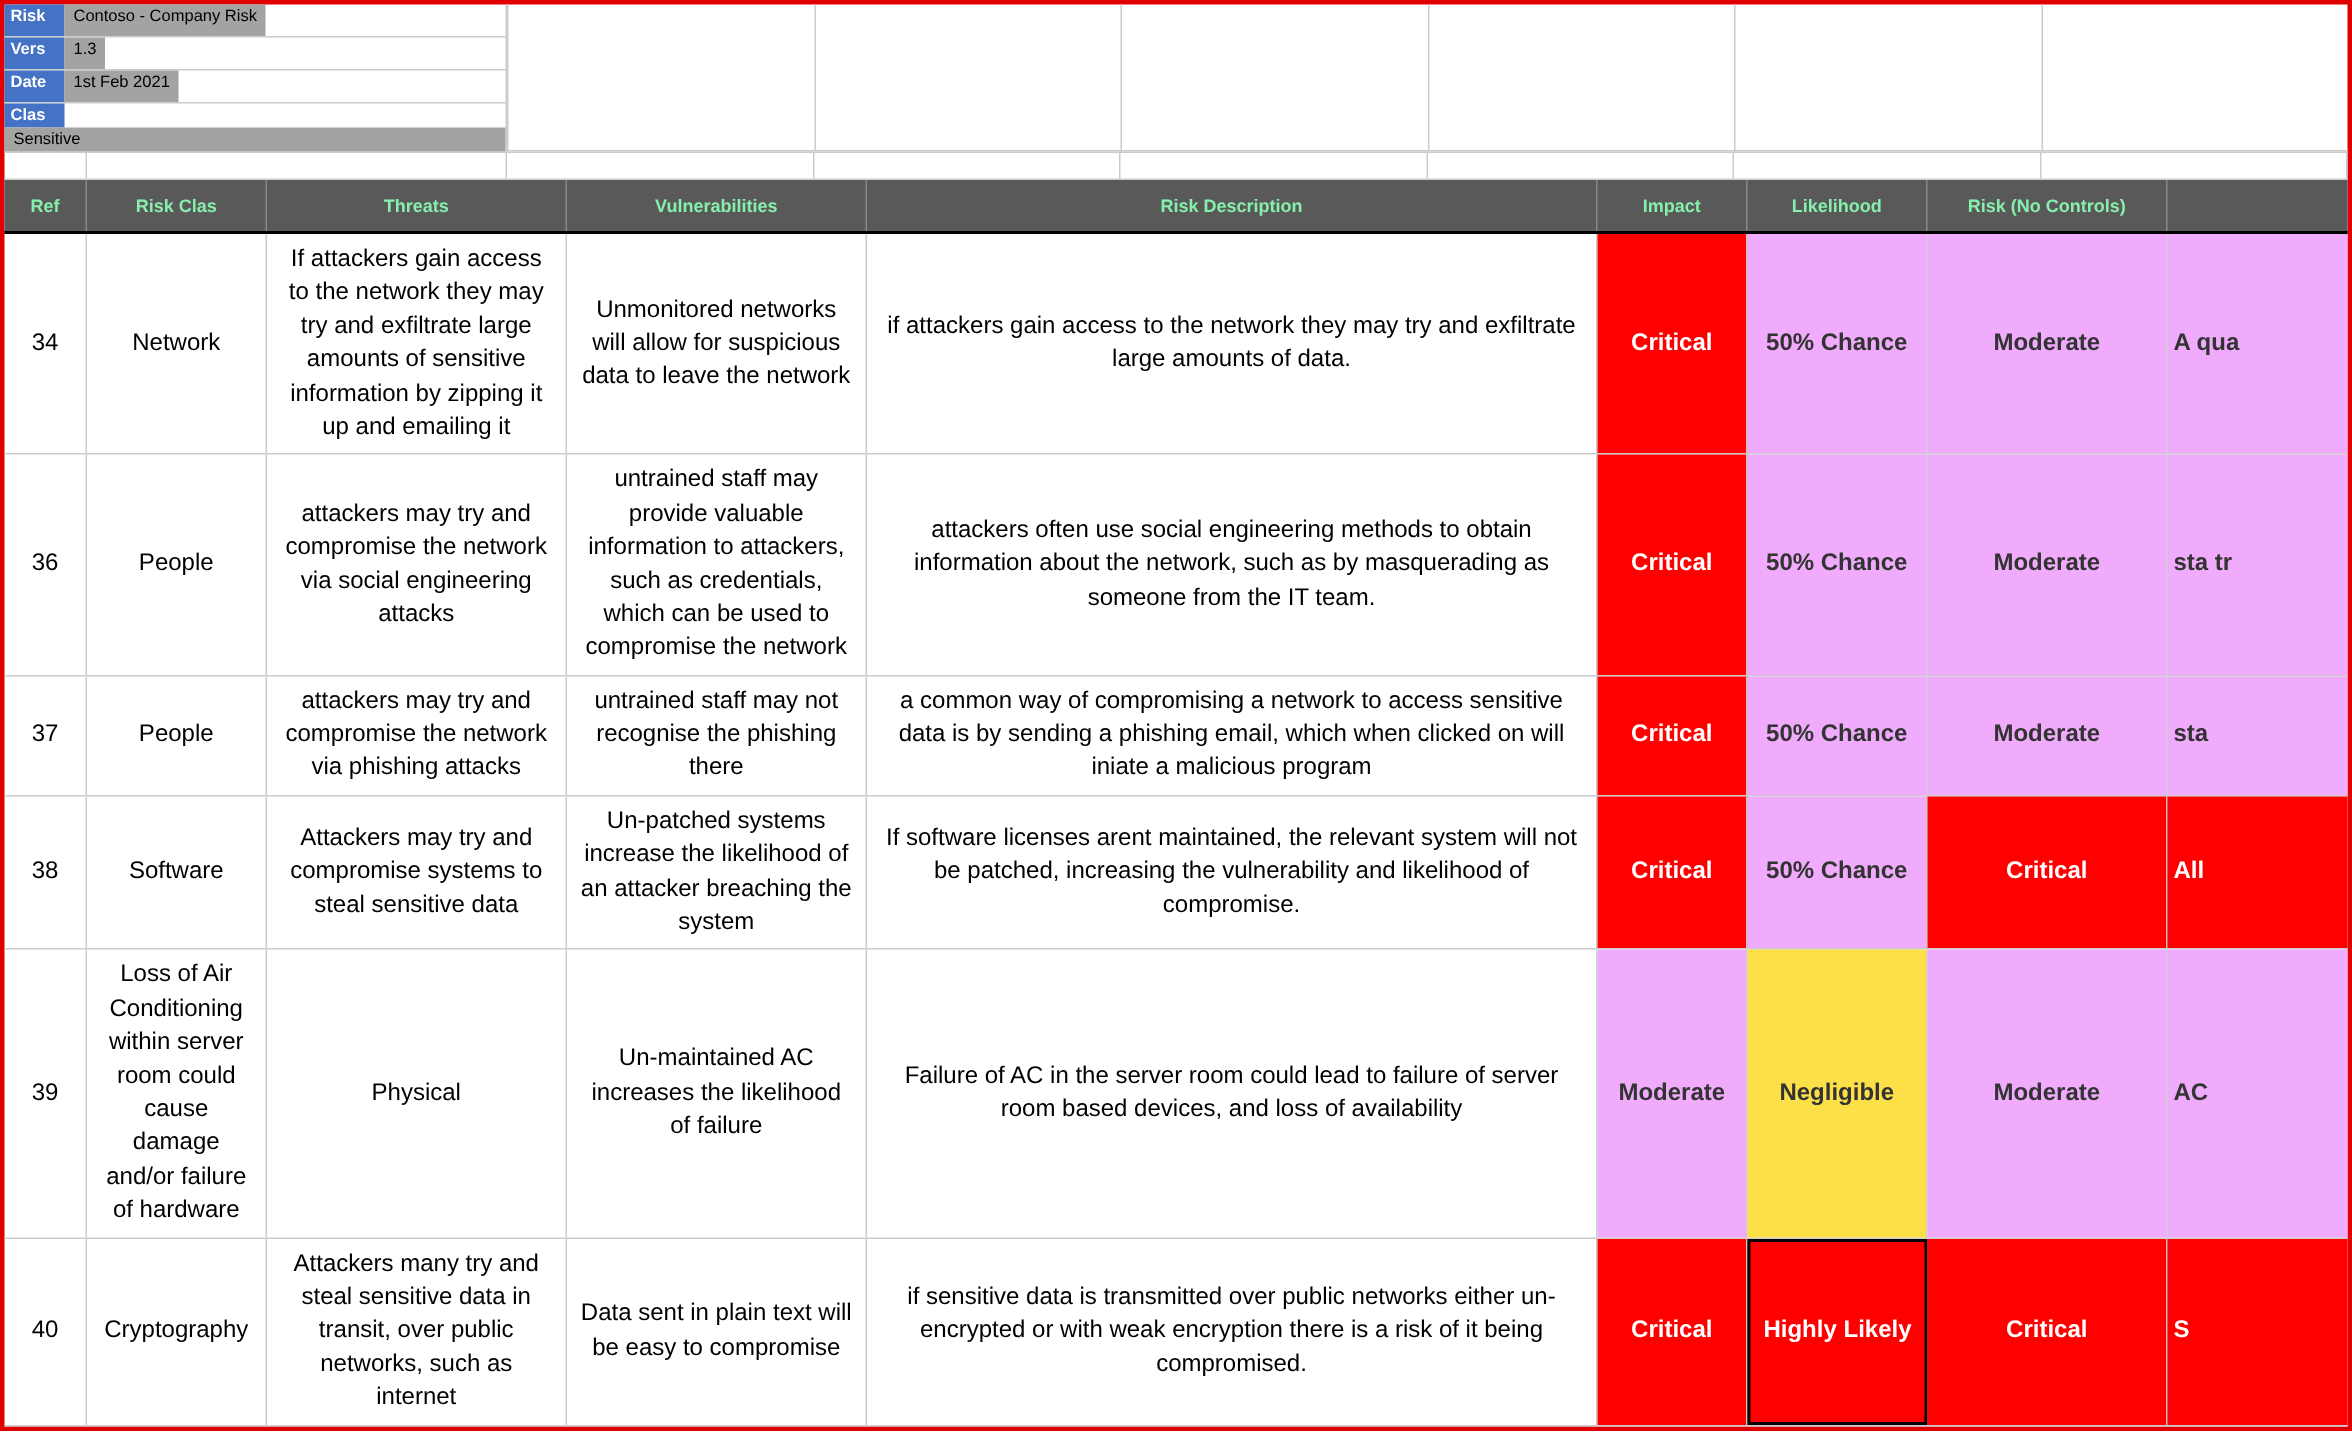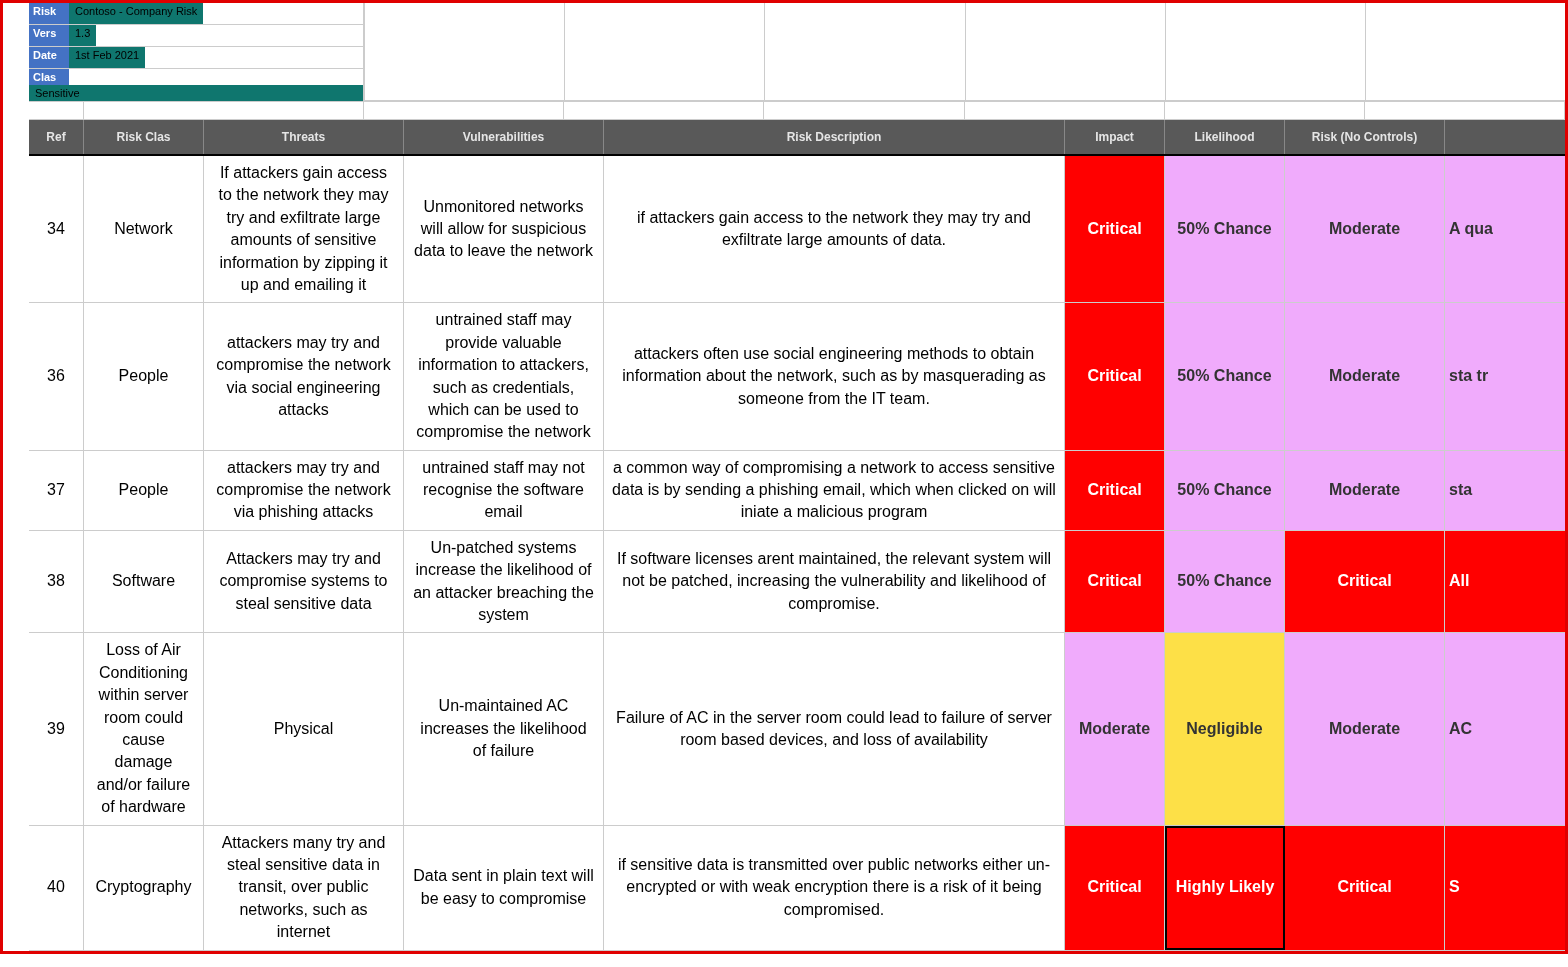--- a/index.html
+++ b/index.html
@@ -2,21 +2,20 @@
 <html><head>
   <meta charset="utf-8">
   <style>
     * { box-sizing: border-box; margin: 0; padding: 0; }
     body { font-family: Arial, sans-serif; font-size: 12px; background: #fff; }
     
     .outer-border {
       border: 3px solid #e00000;
       display: inline-block;
       width: 100%;
-      padding-left: 26px;
     }
     
     .header-section {
       display: grid;
       grid-template-columns: 55px 280px 1fr 1fr 1fr 1fr 1fr 1fr;
       border-bottom: 1px solid #ccc;
     }
     
     .header-meta {
       grid-column: 1 / 3;
@@ -35,21 +34,21 @@
       color: #fff;
       font-weight: bold;
       padding: 2px 4px;
       width: 40px;
       min-width: 40px;
       font-size: 11px;
     }
     
     .meta-value {
       padding: 2px 6px;
-      background: #0f766e;
+      background: #a3a3a3;
       font-size: 11px;
     }
     
     .header-empty-cells {
       grid-column: 3 / 9;
       display: grid;
       grid-template-columns: 1fr 1fr 1fr 1fr 1fr 1fr;
     }
     
     .header-empty-cell {
@@ -66,21 +65,21 @@
     }
     
     .spacer-cell {
       border-right: 1px solid #ccc;
     }
     
     .column-headers {
       display: grid;
       grid-template-columns: 55px 120px 200px 200px 1fr 100px 120px 160px 120px;
       background: #595959;
-      color: #e5e5e5;
+      color: #86efac;
       font-weight: bold;
       text-align: center;
       border-bottom: 2px solid #000;
     }
     
     .col-header {
       padding: 10px 6px;
       border-right: 1px solid #888;
       display: flex;
       align-items: center;
@@ -211,21 +210,21 @@
         <div class="data-cell bg-red text-white">Critical</div>
         <div class="data-cell bg-orange text-dark">50% Chance</div>
         <div class="data-cell bg-orange text-dark">Moderate</div>
         <div class="data-cell bg-orange text-dark last-cell-partial">sta
 tr</div>
       </div>
       <div class="data-row">
         <div class="data-cell">37</div>
         <div class="data-cell">People</div>
         <div class="data-cell">attackers may try and compromise the network via phishing attacks</div>
-        <div class="data-cell">untrained staff may not recognise the software email</div>
+        <div class="data-cell">untrained staff may not recognise the phishing there</div>
         <div class="data-cell">a common way of compromising a network to access sensitive data is by sending a phishing email, which when clicked on will iniate a malicious program</div>
         <div class="data-cell bg-red text-white">Critical</div>
         <div class="data-cell bg-orange text-dark">50% Chance</div>
         <div class="data-cell bg-orange text-dark">Moderate</div>
         <div class="data-cell bg-orange text-dark last-cell-partial">sta</div>
       </div>
       <div class="data-row">
         <div class="data-cell">38</div>
         <div class="data-cell">Software</div>
         <div class="data-cell">Attackers may try and compromise systems to steal sensitive data</div>

